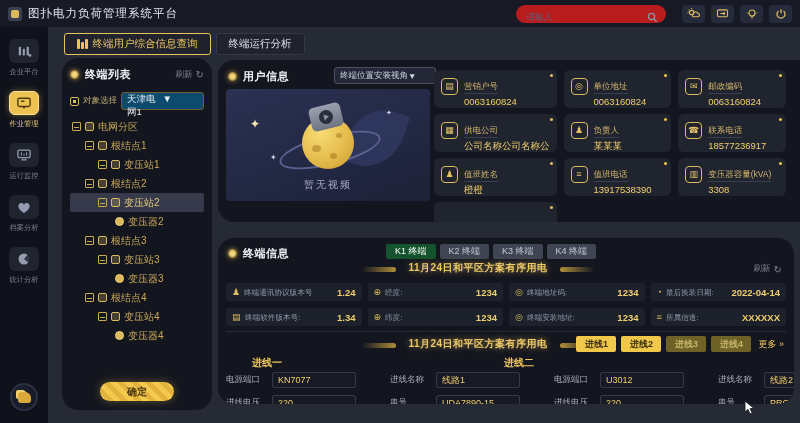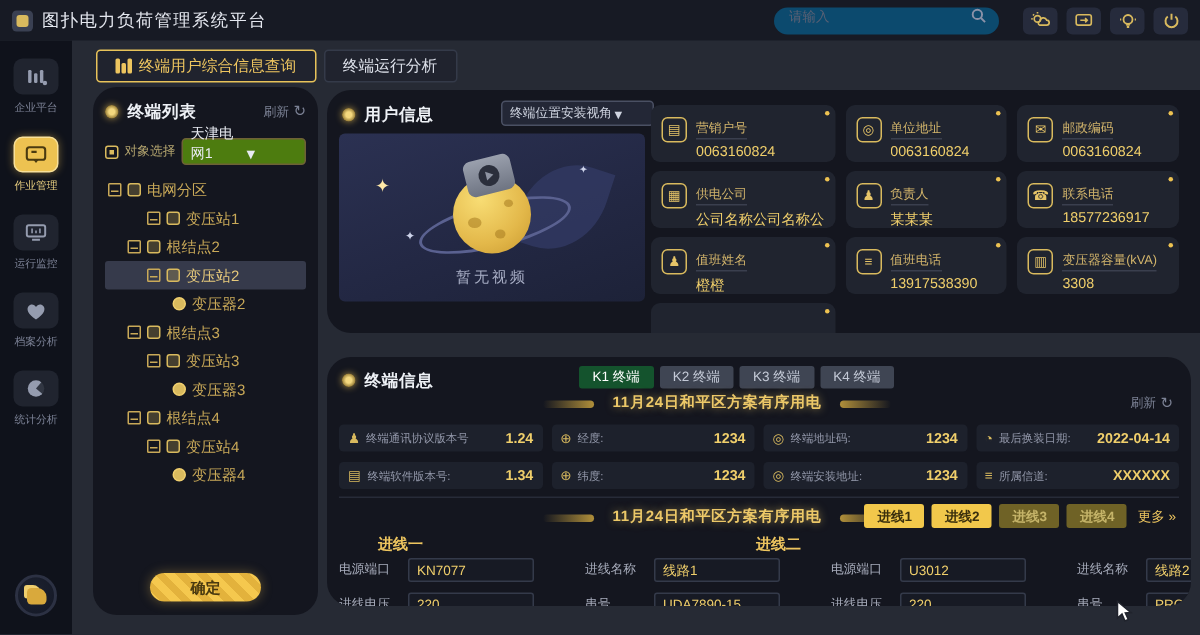--- a/index.html
+++ b/index.html
@@ -5,21 +5,21 @@
   html,body{margin:0;padding:0;background:#262a34;}
   *{box-sizing:border-box;font-family:"Liberation Sans","DejaVu Sans",sans-serif;}
   .stage{position:relative;width:800px;height:423px;background:#262a34;overflow:hidden;}
 
   
   .topbar{position:absolute;left:0;top:0;width:800px;height:27px;background:#171a24;display:flex;align-items:center;padding:0 8px;z-index:5;}
   .logo{width:14px;height:14px;border-radius:3px;background:#3a4052;display:flex;align-items:center;justify-content:center;margin-right:6px;}
   .logo i{display:block;width:8px;height:8px;border-radius:2px;background:#d9ba5e;}
   .apptitle{font-size:11.5px;color:#e4e7ef;letter-spacing:1px;}
   .tb-spacer{flex:1;}
-  .search{width:150px;height:18px;border-radius:9px;background:#0c4a6e;display:flex;align-items:flex-start;padding:0 8px;margin-right:10px;}
+  .search{width:150px;height:18px;border-radius:9px;background:#b91c1c;display:flex;align-items:flex-end;padding:0 8px;margin-right:10px;}
   .search input{flex:1;background:transparent;border:0;outline:0;font-size:9px;color:#aeb4c6;}
   .search input::placeholder{color:#596074;}
   .hbtn{width:23px;height:18px;border-radius:4px;background:#262b3c;display:flex;align-items:center;justify-content:center;margin-left:6px;color:#d9ba5e;}
   .hbtn svg{display:block;}
 
   
   .sidebar{position:absolute;left:0;top:27px;width:48px;height:396px;background:#0f121b;padding-top:12px;}
   .sitem{width:48px;text-align:center;margin-bottom:14px;cursor:pointer;}
   .sicon{width:30px;height:24px;border-radius:6px;background:#20242f;margin:0 auto;display:flex;align-items:center;justify-content:center;color:#959caf;}
   .sitem.active .sicon{background:#edc251;border:1px solid #f8e09a;color:#4a3a10;box-shadow:0 0 6px rgba(237,194,81,.45);}
@@ -44,21 +44,21 @@
   .refresh{font-size:8.5px;color:#7b8194;display:flex;align-items:center;gap:3px;cursor:pointer;}
   .refresh b{font-weight:normal;font-size:10px;}
 
   
   .tree-panel{left:62px;top:58px;width:150px;height:352px;padding:9px 8px;}
   .tree-head{justify-content:space-between;}
   .selrow{display:flex;align-items:center;margin-top:10px;gap:4px;}
   .selicon{width:9px;height:9px;border:1px solid #d9ba5e;border-radius:2px;position:relative;}
   .selicon:after{content:"";position:absolute;left:2px;top:2px;width:3px;height:3px;background:#d9ba5e;}
   .sellabel{font-size:8.5px;color:#b3a46e;white-space:nowrap;}
-  .select{flex:1;height:18px;background:#4d7c0f;border:1px solid #6e6136;border-radius:3px;display:flex;align-items:flex-end;padding:0 5px;cursor:pointer;}
+  .select{flex:1;height:18px;background:#0c4a6e;border:1px solid #6e6136;border-radius:3px;display:flex;align-items:flex-start;padding:0 5px;cursor:pointer;}
   .select span{flex:1;font-size:9.5px;color:#e8ebf2;}
   .caret{font-size:7px;color:#edc251;}
   .tree{margin-top:7px;}
   .trow{height:19px;display:flex;align-items:center;font-size:10px;color:#c9a958;border-radius:2px;cursor:pointer;gap:4px;}
   .trow.sel{background:#363a4b;color:#e6c97b;}
   .lv0{padding-left:2px}.lv1{padding-left:15px}.lv2{padding-left:28px}.lv3{padding-left:45px}
   .exp{width:9px;height:9px;border:1px solid #c9a958;border-radius:1px;position:relative;flex:none;}
   .exp:after{content:"";position:absolute;left:1px;top:3.5px;width:5px;height:1px;background:#c9a958;}
   .nico{width:9px;height:9px;border:1px solid #d9ba5e;border-radius:2px;background:rgba(217,186,94,.25);flex:none;}
   .nico.leaf{border-radius:50%;background:#d9ba5e;border-color:#f0cf6e;}
@@ -256,20 +256,25 @@
         <span>天津电网1</span>
         <span class="caret">▼</span>
       </span>
     </div>
     <div class="tree">
       <div class="trow lv0">
           <span class="exp"></span>
           <span class="nico"></span>
           <span>电网分区</span>
         </div>
+      <div class="trow lv1">
+          <span class="exp"></span>
+          <span class="nico"></span>
+          <span>根结点1</span>
+        </div>
       <div class="trow lv2">
           <span class="exp"></span>
           <span class="nico"></span>
           <span>变压站1</span>
         </div>
       <div class="trow lv1">
           <span class="exp"></span>
           <span class="nico"></span>
           <span>根结点2</span>
         </div>

